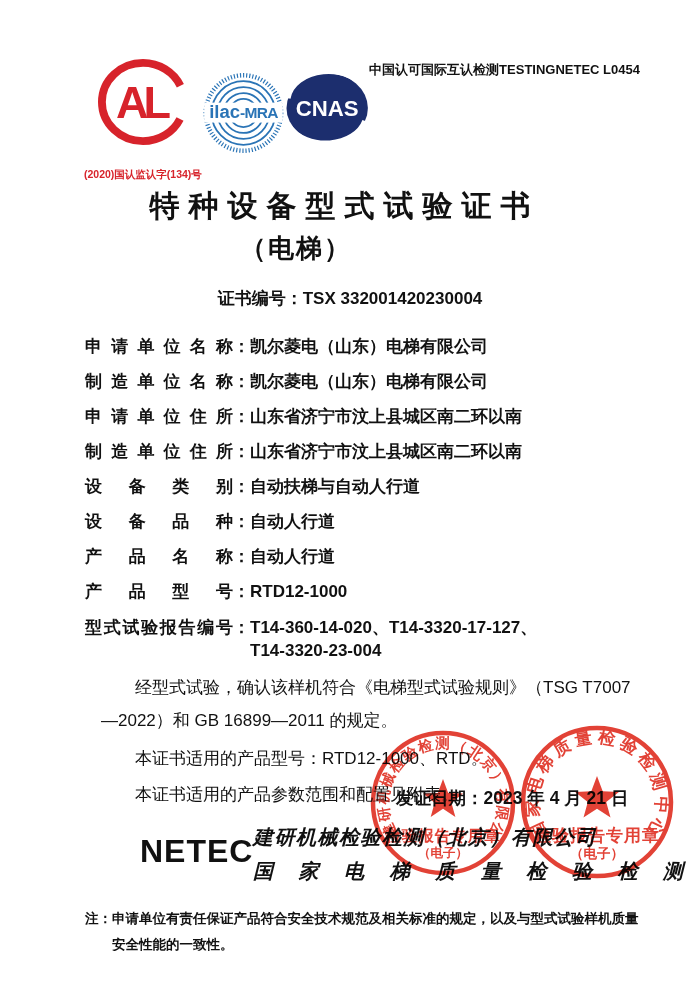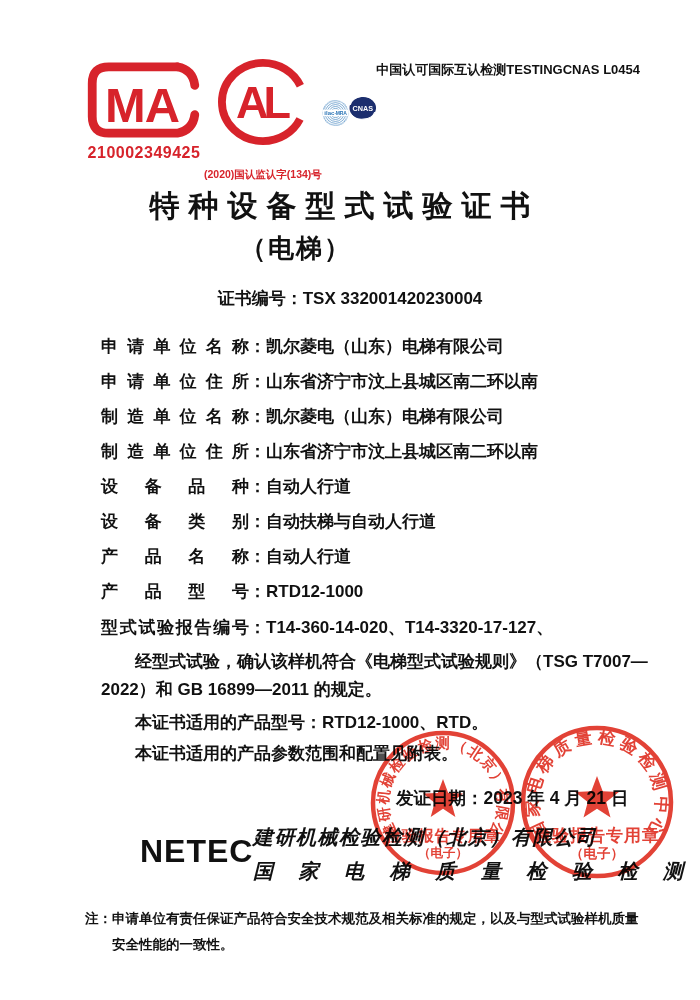--- a/index.html
+++ b/index.html
@@ -12,28 +12,28 @@
   .hdr{position:absolute;left:84px;top:58px;width:556px;display:flex;justify-content:space-between;align-items:flex-start;}
   .logo-block{display:flex;flex-direction:column;align-items:center;}
   .cma-num{color:#d7232b;font-size:16px;font-weight:bold;letter-spacing:.5px;margin-top:2px;white-space:nowrap;}
   .al-cap{color:#d7232b;font-size:10.5px;font-weight:bold;margin-top:20px;white-space:nowrap;}
   .cnas-txt{display:flex;flex-direction:row;font-weight:bold;font-size:13px;line-height:19px;padding-top:2px;white-space:nowrap;}
   
   .title{position:absolute;left:0;top:186px;width:680px;text-align:center;font-size:30px;font-weight:bold;letter-spacing:9px;text-indent:9px;}
   .subtitle{position:absolute;left:0;top:231px;width:592px;text-align:center;font-size:26px;font-weight:bold;letter-spacing:2px;}
   .certno{position:absolute;left:0;top:287px;width:700px;text-align:center;font-size:17px;font-weight:bold;}
   
-  .body{position:absolute;left:101px;top:336px;width:548px;font-size:17px;font-weight:bold;}
+  .body{position:absolute;left:85px;top:336px;width:548px;font-size:17px;font-weight:bold;}
   .frow{margin-bottom:13px;line-height:22px;white-space:nowrap;}
   .flabel{display:inline-block;width:148px;text-align:justify;text-align-last:justify;vertical-align:top;}
   .fvalue{vertical-align:top;}
   .report{margin-top:2px;line-height:23px;white-space:nowrap;}
   .report .rv{display:inline-block;vertical-align:top;}
   .report .rv span{display:block;}
-  .para{line-height:28px;text-indent:2em;font-weight:bold;}
+  .para{line-height:33px;text-indent:2em;font-weight:normal;margin-left:16px;}
   .p1{margin-top:9px;}
   .p2{margin-top:5px;}
   .p3{margin-top:3px;}
   
   .issue-date{position:absolute;left:396px;top:786px;font-size:17.5px;font-weight:bold;white-space:nowrap;z-index:2;}
   .netec{position:absolute;left:140px;top:833px;font-size:32px;font-weight:bold;letter-spacing:1px;z-index:2;}
   .company-1{position:absolute;left:253px;top:824px;font-size:20px;font-weight:bold;font-style:italic;letter-spacing:1.5px;white-space:nowrap;z-index:2;}
   .company-2{position:absolute;left:253px;top:858px;font-size:20px;font-weight:bold;font-style:italic;letter-spacing:10px;white-space:nowrap;z-index:2;}
   
   .stamp{position:absolute;mix-blend-mode:multiply;opacity:.92;z-index:3;pointer-events:none;}
@@ -44,28 +44,20 @@
   .note .npfx{flex:0 0 auto;}
   .note .nbody{flex:1 1 auto;}
 </style>
 </head>
 <body>
 
 <div class="page">
 
   <div class="hdr">
 
-    <div class="logo-block">
-      <svg width="120" height="84" viewBox="0 0 120 86">
-        <path d="M 94 9 H 24 Q 7 9 7 26 V 60 Q 7 77 24 77 H 94 Q 110 74 112 58" fill="none" stroke="#d7232b" stroke-width="9" stroke-linecap="round"></path>
-        <path d="M 94 9 Q 110 12 112 28" fill="none" stroke="#d7232b" stroke-width="9" stroke-linecap="round"></path>
-        <text x="58" y="66" text-anchor="middle" font-size="50" font-weight="bold" fill="#d7232b" letter-spacing="-1">MA</text>
-      </svg>
-      <div class="cma-num">210002349425</div>
-    </div>
 
     <div class="logo-block">
       <svg width="98" height="90" viewBox="0 0 96 92">
         <ellipse cx="48" cy="45" rx="42" ry="40" fill="none" stroke="#d7232b" stroke-width="8" stroke-dasharray="222 36" stroke-dashoffset="240"></ellipse>
         <text x="46" y="61" text-anchor="middle" font-size="46" font-weight="bold" fill="#d7232b" letter-spacing="-5">AL</text>
       </svg>
       <div class="al-cap">(2020)国认监认字(134)号</div>
     </div>
 
     <svg width="110" height="110" viewBox="0 0 112 112">
@@ -86,40 +78,40 @@
       <path d="M 5 38 A 54 40 0 0 1 109 28" stroke="#ffffff" stroke-width="5" fill="none"></path>
       <path d="M 7 76 A 54 40 0 0 0 107 68" stroke="#ffffff" stroke-width="5" fill="none"></path>
       <text x="57" y="62" text-anchor="middle" font-size="30" font-weight="bold" fill="#ffffff">CNAS</text>
     </svg>
 
     <div class="cnas-txt">
       <div>中国认可</div>
       <div>国际互认</div>
       <div>检测</div>
       <div>TESTING</div>
-      <div>CNAS L0454</div>
+      <div>NETEC L0454</div>
     </div>
   </div>
 
   <div class="title">特种设备型式试验证书</div>
   <div class="subtitle">（电梯）</div>
   <div class="certno"><span>证书编号</span><span>：</span><span>TSX 332001420230004</span></div>
 
   <div class="body">
     <div class="frow"><span class="flabel">申请单位名称</span><span>：</span><span class="fvalue">凯尔菱电（山东）电梯有限公司</span></div>
+    <div class="frow"><span class="flabel">制造单位名称</span><span>：</span><span class="fvalue">凯尔菱电（山东）电梯有限公司</span></div>
     <div class="frow"><span class="flabel">申请单位住所</span><span>：</span><span class="fvalue">山东省济宁市汶上县城区南二环以南</span></div>
-    <div class="frow"><span class="flabel">制造单位名称</span><span>：</span><span class="fvalue">凯尔菱电（山东）电梯有限公司</span></div>
     <div class="frow"><span class="flabel">制造单位住所</span><span>：</span><span class="fvalue">山东省济宁市汶上县城区南二环以南</span></div>
+    <div class="frow"><span class="flabel">设备类别</span><span>：</span><span class="fvalue">自动扶梯与自动人行道</span></div>
     <div class="frow"><span class="flabel">设备品种</span><span>：</span><span class="fvalue">自动人行道</span></div>
-    <div class="frow"><span class="flabel">设备类别</span><span>：</span><span class="fvalue">自动扶梯与自动人行道</span></div>
     <div class="frow"><span class="flabel">产品名称</span><span>：</span><span class="fvalue">自动人行道</span></div>
     <div class="frow"><span class="flabel">产品型号</span><span>：</span><span class="fvalue">RTD12-1000</span></div>
 
     <div class="report">
-      <span class="flabel">型式试验报告编号</span><span>：</span><span class="rv"><span>T14-360-14-020、T14-3320-17-127、</span></span>
+      <span class="flabel">型式试验报告编号</span><span>：</span><span class="rv"><span>T14-360-14-020、T14-3320-17-127、</span><span>T14-3320-23-004</span></span>
     </div>
 
     <div class="para p1">经型式试验，确认该样机符合《电梯型式试验规则》（TSG T7007—2022）和 GB 16899—2011 的规定。</div>
     <div class="para p2">本证书适用的产品型号：RTD12-1000、RTD。</div>
     <div class="para p3">本证书适用的产品参数范围和配置见附表。</div>
   </div>
 
   <div class="issue-date">发证日期：2023 年 4 月 21 日</div>
   <div class="netec">NETEC</div>
   <div class="company-1">建研机械检验检测（北京）有限公司</div>

